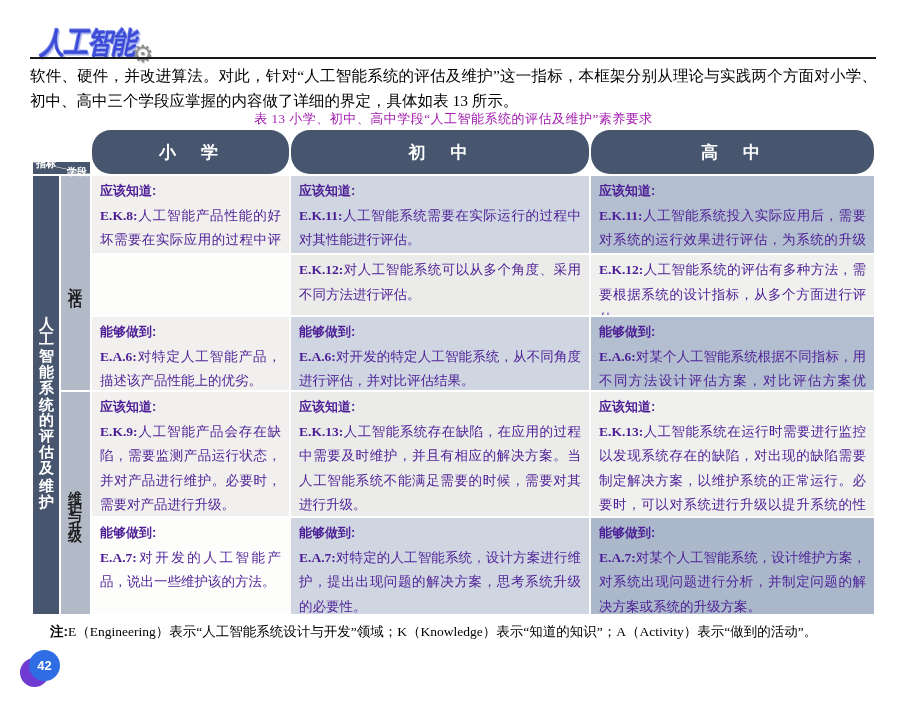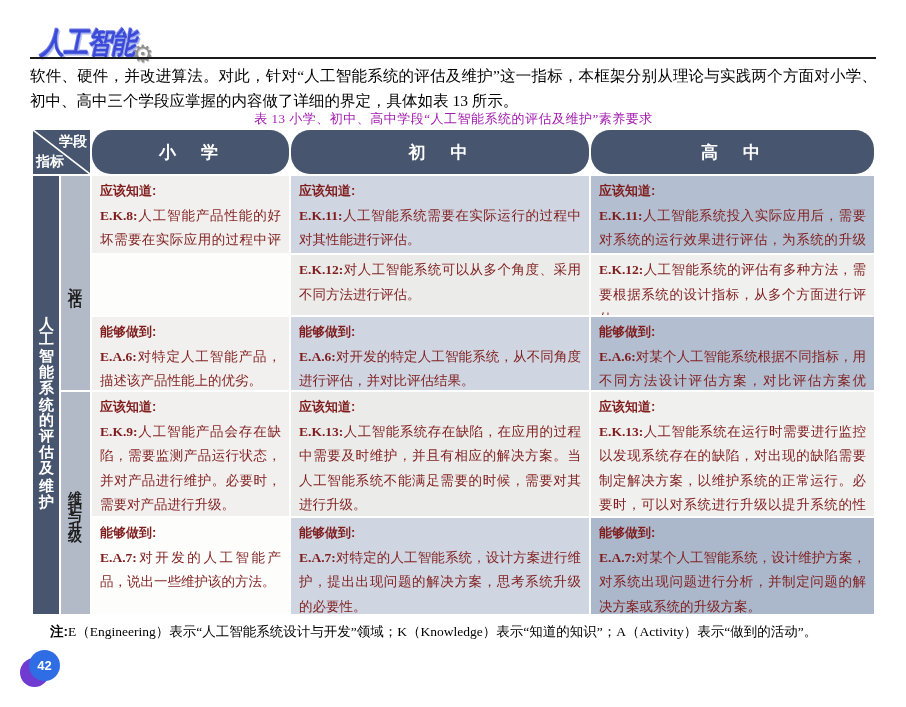--- a/index.html
+++ b/index.html
@@ -25,35 +25,35 @@
       color:#a21caf;letter-spacing:.5px;}
 
   
   .tbl{position:absolute;left:33px;top:130px;display:grid;
       grid-template-columns:26px 29px 197px 298px 283px;
       grid-template-rows:44px 77px 60px 73px 124px 96px;
       gap:2px;background:#ffffff;}
   .hdr{background:#47566e;color:#fff;font-family:"Liberation Sans",sans-serif;font-weight:bold;
       font-size:17px;display:flex;align-items:center;justify-content:center;letter-spacing:4px;border-radius:19px;}
   .corner{grid-area:1/1/2/3;background:#47566e;position:relative;color:#fff;
-      font-family:Liberation Mono, monospace;font-weight:bold;font-size:14px;}
+      font-family:Liberation Mono, monospace;font-weight:bold;font-size:10px;margin-top:32px;}
   .corner svg{position:absolute;left:0;top:0;width:100%;height:100%;}
   .corner .lab-top{position:absolute;right:3px;top:3px;}
   .corner .lab-bot{position:absolute;left:3px;bottom:3px;}
   .spine{grid-area:2/1/7/2;background:#47566e;color:#fff;display:flex;align-items:center;justify-content:center;
       writing-mode:vertical-rl;text-orientation:upright;font-family:"Liberation Sans",sans-serif;
       font-weight:bold;font-size:15px;letter-spacing:16px;padding-top:10px;box-sizing:border-box;}
   .grp{background:#b3bac7;color:#1f1f1f;display:flex;align-items:center;justify-content:center;
       writing-mode:vertical-rl;text-orientation:upright;font-family:"Liberation Sans",sans-serif;
       font-weight:bold;font-size:14px;}
   .g-eval{grid-area:2/2/5/3;letter-spacing:6px;}
   .g-main{grid-area:5/2/7/3;letter-spacing:10px;}
 
   .cell{padding:3px 8px;box-sizing:border-box;font-size:13.5px;line-height:24.5px;
-      text-align:justify;color:#7f1d1d;overflow:hidden;}
+      text-align:justify;color:#4c1d95;overflow:hidden;}
   .cell .head{margin:0;font-family:"Liberation Sans",sans-serif;font-weight:bold;font-size:13px;
       text-align:left;}
   .cell p{margin:0;}
   .cell b{font-weight:bold;}
 
   .c-pri-t{background:#f1f0ee;} .c-pri-l{background:#fdfdfc;}
   .c-jun-t{background:#cfd6e2;} .c-jun-l{background:#ebebea;}
   .c-sen-t{background:#b3bfd1;} .c-sen-l{background:#f0f0ee;} .c-sen-t2{background:#abb8cc;}
 
   

